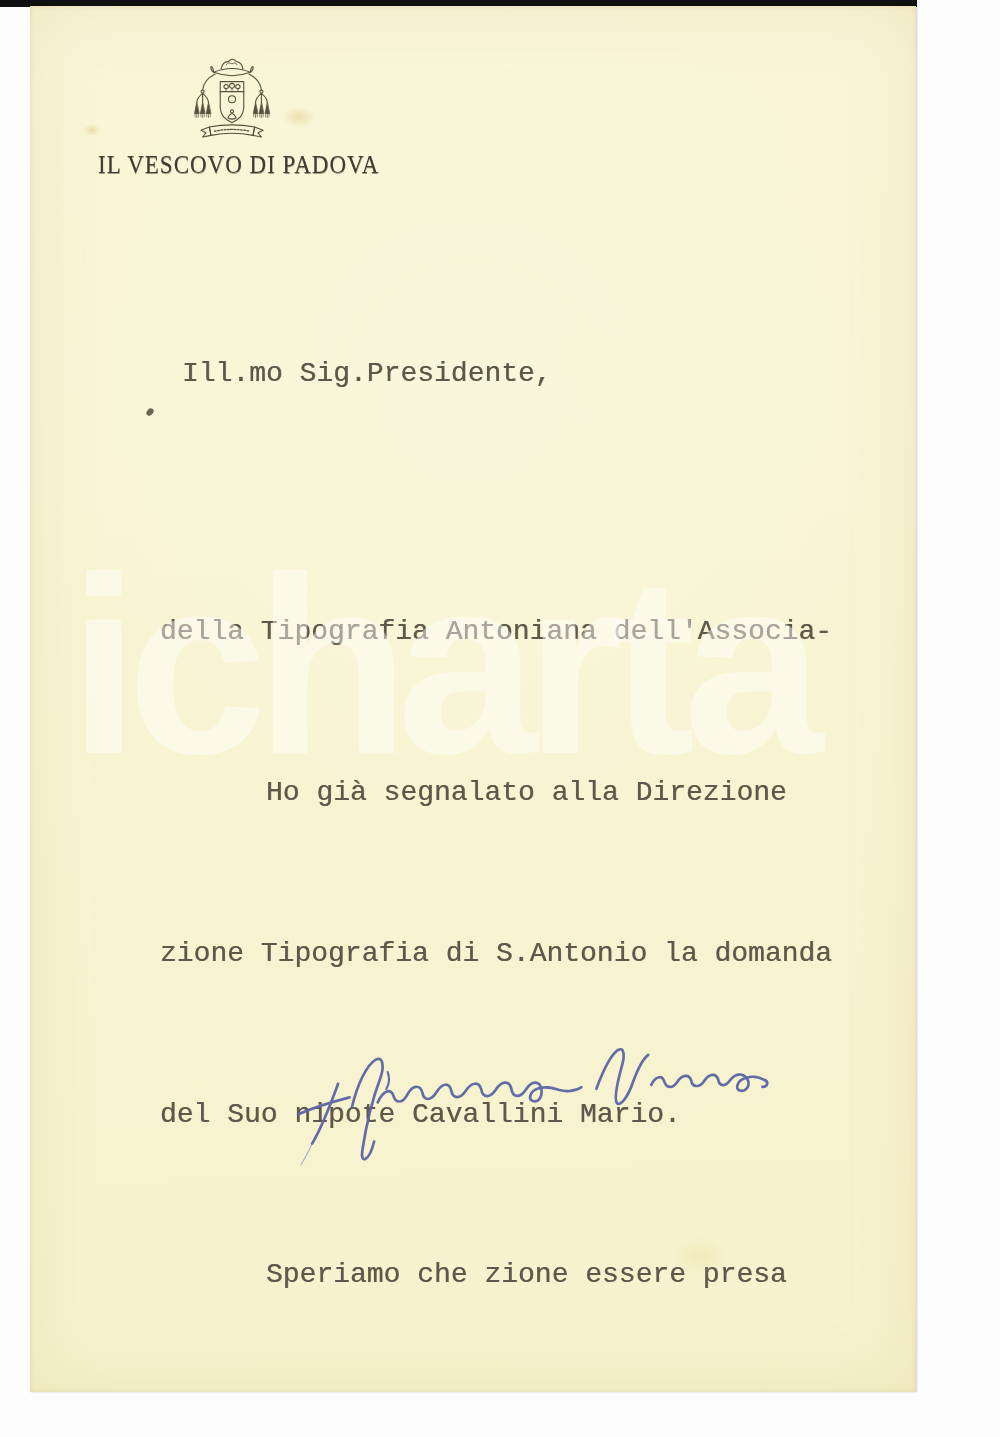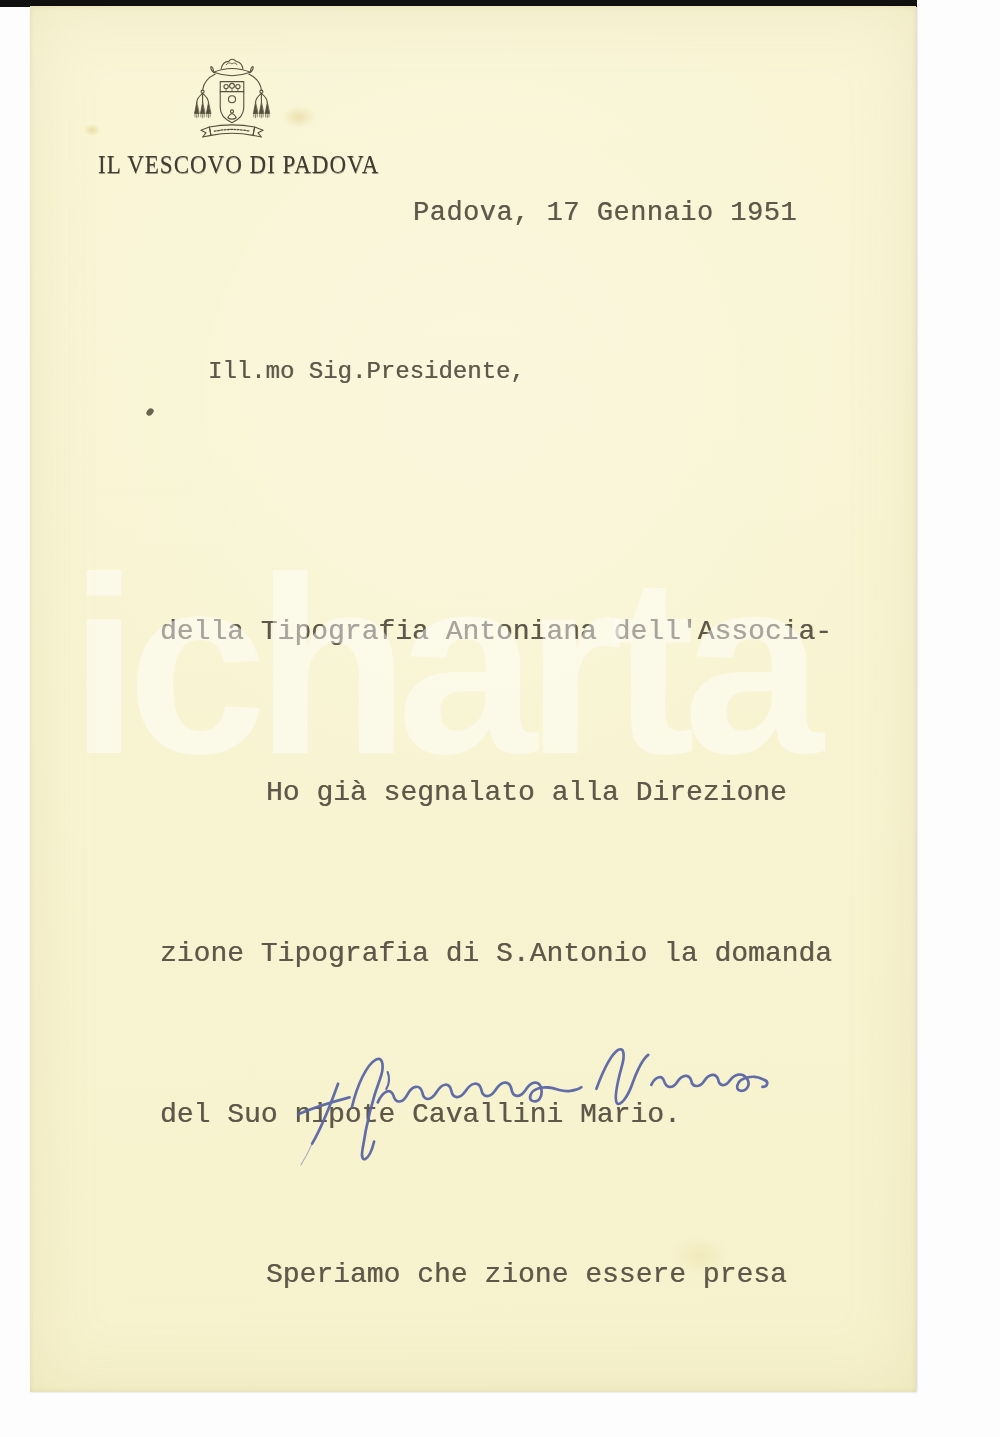--- a/index.html
+++ b/index.html
@@ -43,22 +43,22 @@
     font-family:"Liberation Mono","DejaVu Sans Mono",monospace;
     color:#5f584a;
     text-shadow:0.4px 0.4px 0.6px rgba(95,88,74,0.55), -0.2px 0 0.4px rgba(95,88,74,0.3);
     white-space:pre;
   }
   .dateline{
     position:absolute;left:383px;top:192px;
     font-size:27px;letter-spacing:0.5px;
   }
   .salutation{
-    position:absolute;left:178px;top:352px;
-    font-size:24px;
+    position:absolute;left:152px;top:352px;
+    font-size:28px;
   }
   .body-text{
     position:absolute;left:130px;top:492px;width:730px;
     font-size:28px;line-height:53.6px;
   }
   .line{height:53.6px;}
   .line.indent{padding-left:106px;}
   .signature{
     position:absolute;left:262px;top:1042px;width:480px;height:118px;
     transform:rotate(-2deg);
@@ -138,21 +138,20 @@
 
         <path d="M23,86 Q50,81 77,86 L75,96 Q50,91 25,96 Z"></path>
         <path d="M23,86 L13,90 L19,93 L15,98 L25,96 Z"></path>
         <path d="M77,86 L87,90 L81,93 L85,98 L75,96 Z"></path>
         <path d="M29,91 Q50,87 71,91" stroke-width="1.5" stroke-dasharray="2.2,1.7"></path>
       </g>
     </svg>
 
     <div class="lh-title">IL VESCOVO DI PADOVA</div>
 
-    <div class="tw dateline">Padova, 17 Gennaio 1951</div>
 
     <div class="tw salutation">Ill.mo Sig.Presidente,</div>
 
     <div class="tw body-text">
       <div class="line">della Tipografia Antoniana dell'Associa-</div>
       <div class="line indent">Ho già segnalato alla Direzione</div>
       <div class="line">zione Tipografia di S.Antonio la domanda</div>
       <div class="line">del Suo nipote Cavallini Mario.</div>
       <div class="line indent">Speriamo che zione essere presa</div>
       <div class="line"></div>

